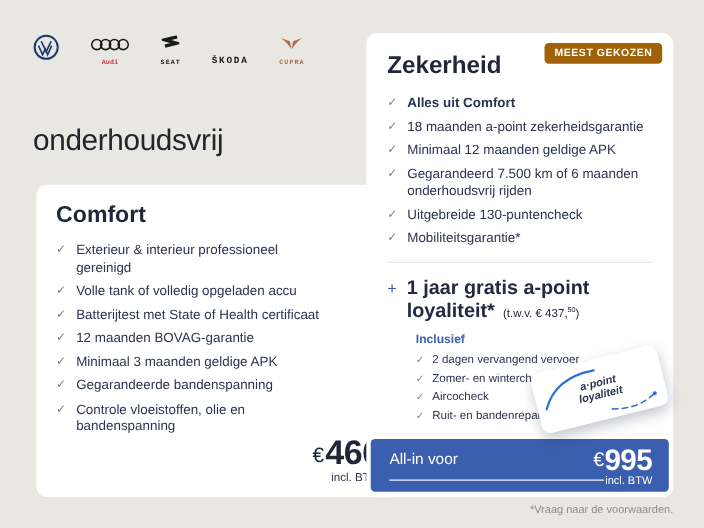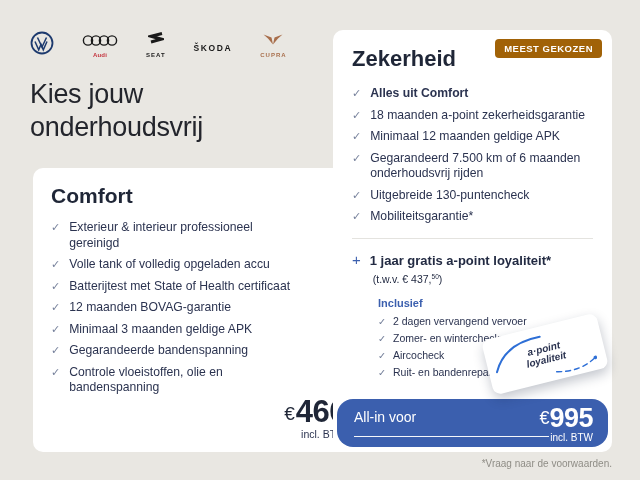--- a/index.html
+++ b/index.html
@@ -8,21 +8,21 @@
     position:relative;
     background:#e9e7e2;
     font-family:"Liberation Sans", sans-serif;
     color:#2b3350;
     overflow:hidden;
   }
 
   
   .brand-row {
     position:absolute; left:30px; top:31px;
-    display:flex; align-items:center; gap:28px;
+    display:flex; align-items:flex-end; gap:28px;font-family:Liberation Mono, monospace;
   }
   .brand { display:flex; flex-direction:column; align-items:center; gap:1px; }
   .brand .wordmark { font-size:6px; font-weight:bold; letter-spacing:1px; color:#1a1a1a; }
   .brand .wordmark.audi { color:#c4333d; letter-spacing:0.2px; font-weight:600; }
   .brand .wordmark.cupra { color:#a86e4b; }
   .brand .wordmark.skoda { font-size:8.5px; letter-spacing:1.6px; margin-top:6px; }
 
   
   .page-heading {
     position:absolute; left:30px; top:78px;
@@ -59,21 +59,21 @@
     position:absolute; top:9px; right:10px;
     background:#a16207; color:#ffffff;
     font-size:9.5px; font-weight:bold; letter-spacing:0.5px;
     padding:4px 9px; border-radius:4px;
   }
 
   .divider { border-top:1px solid #e4e3df; margin:13px 19px 12px 19px; }
 
   .bonus-row { display:flex; gap:9px; padding:0 19px; align-items:baseline; }
   .bonus-row .plus { color:#3b5fae; font-size:15px; font-weight:500; flex:0 0 auto; }
-  .bonus-title { font-size:13px; font-weight:bold; color:#222a42; }
+  .bonus-title { font-size:18px; font-weight:bold; color:#222a42; }
   .bonus-value { font-size:10.5px; font-weight:400; color:#222a42; margin-left:3px; white-space:nowrap; }
   .bonus-value sup { font-size:6.5px; }
 
   .inclusief-label { margin:10px 0 6px 45px; color:#3b5fae; font-size:11px; font-weight:600; }
 
   ul.sub-checklist { list-style:none; margin-left:45px; }
   ul.sub-checklist li { display:flex; gap:7px; margin-bottom:4px; }
   ul.sub-checklist li .check { color:#76819b; font-size:9.5px; line-height:13px; }
   ul.sub-checklist li .txt { font-size:10.5px; line-height:13px; color:#2b3350; }
 
@@ -86,21 +86,21 @@
     box-shadow:0 5px 12px rgba(20,30,60,0.25);
     z-index:3;
     display:flex; align-items:center; justify-content:center;
   }
   .loyalty-card .swoosh { position:absolute; left:0; top:0; }
   .loyalty-text { text-align:center; font-size:10px; font-weight:600; line-height:11px; color:#2b3350; font-style:italic; }
 
   
   .allin-footer {
     position:absolute; left:4px; right:4px; bottom:5px; height:48px;
-    background:#3b5fae; border-radius:16px; z-index:2;
+    background:#3b5fae; border-radius:4px; z-index:2;
   }
   .allin-label { position:absolute; left:17px; top:10px; color:#ffffff; font-size:14px; font-weight:500; }
   .allin-underline { position:absolute; left:17px; bottom:10px; width:195px; border-bottom:1.2px solid rgba(255,255,255,0.95); }
   .allin-price { position:absolute; right:15px; top:4px; color:#ffffff; text-align:right; }
   .allin-price .cur { font-size:18px; vertical-align:3px; font-weight:400; }
   .allin-price .amt { font-size:27px; font-weight:600; letter-spacing:-0.5px; }
   .allin-note { position:absolute; right:15px; top:33px; color:#ffffff; font-size:10px; }
 
   
   .footnote {
@@ -148,21 +148,21 @@
       <svg width="22" height="14" viewBox="0 0 22 14">
         <path d="M1.5 1.5 L9.5 4.5 L11 11.5 L6 5.5 Z" fill="#a86e4b"></path>
         <path d="M20.5 1.5 L12.5 4.5 L11 11.5 L16 5.5 Z" fill="#a86e4b"></path>
       </svg>
     </span>
     <span class="wordmark cupra">CUPRA</span>
   </div>
 </div>
 
 <h1 class="page-heading">
-  <span>Kies jouw</span><br>
+  <br>
   <span>onderhoudsvrij</span>
 </h1>
 
 <div class="card card-comfort">
   <div class="card-title">Comfort</div>
   <ul class="checklist">
     <li>
         <span class="check">✓</span>
         <span class="txt">Exterieur &amp; interieur professioneel gereinigd</span>
       </li>

